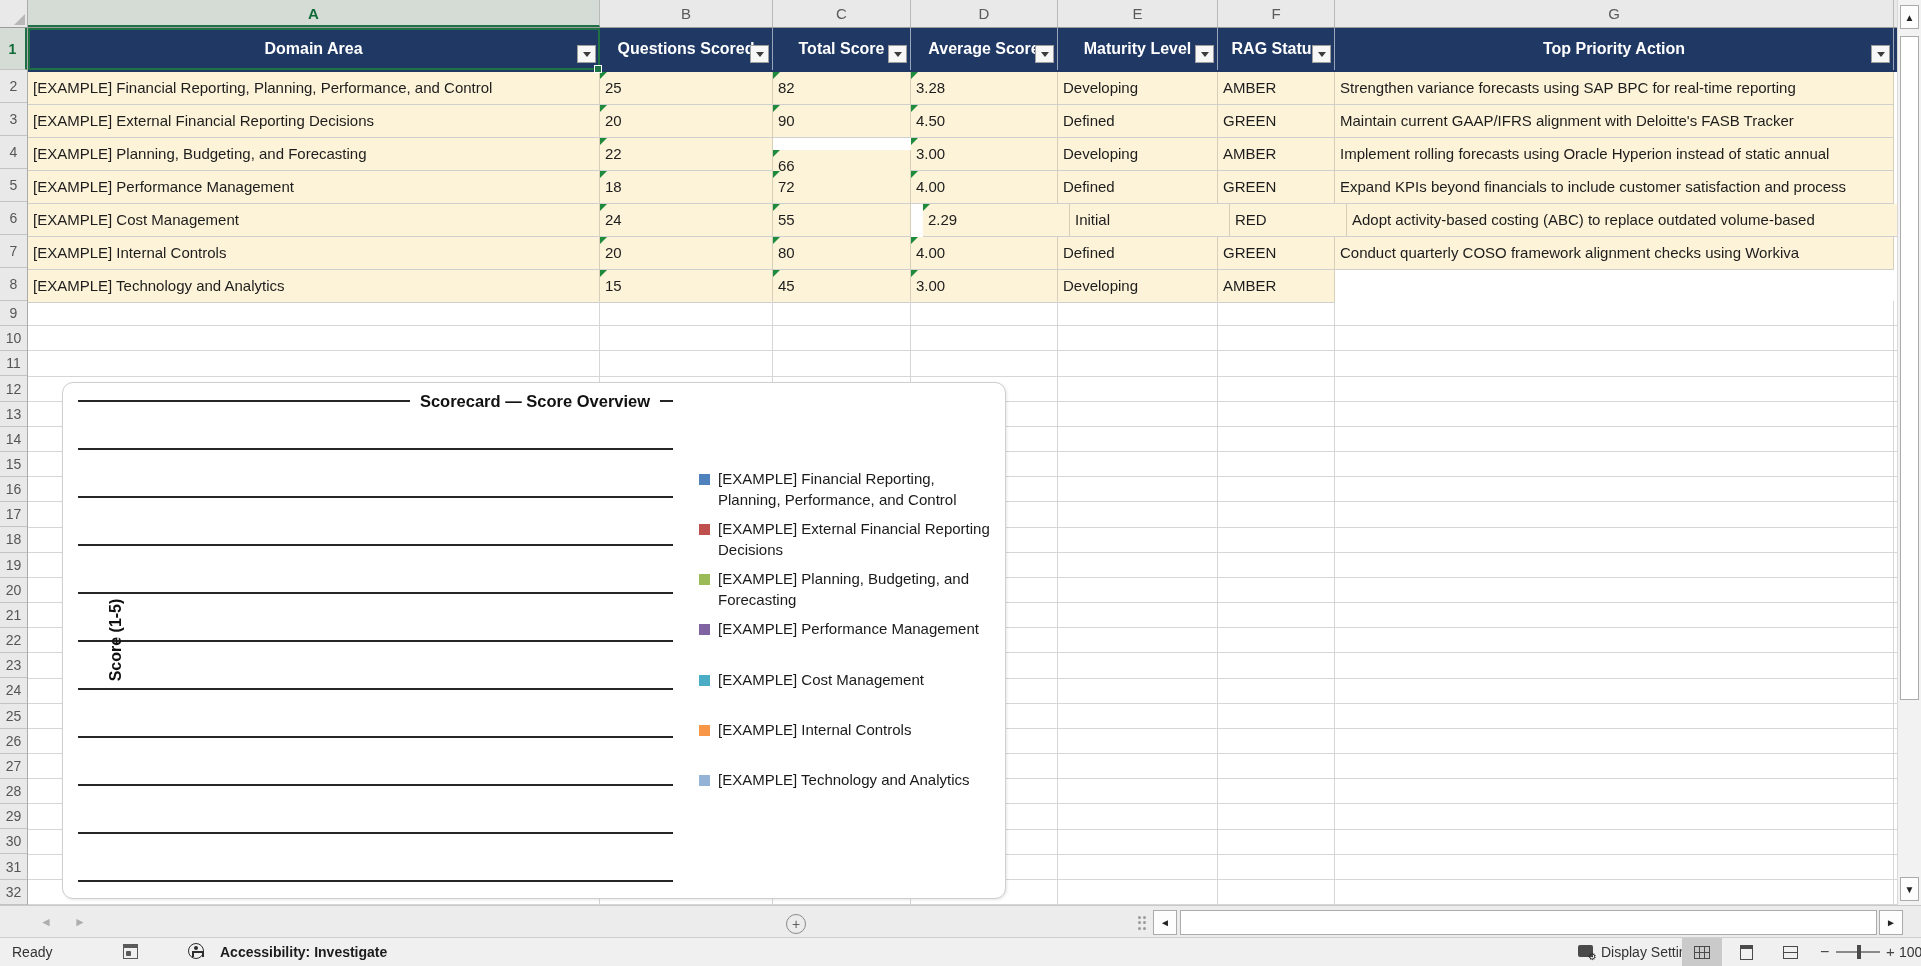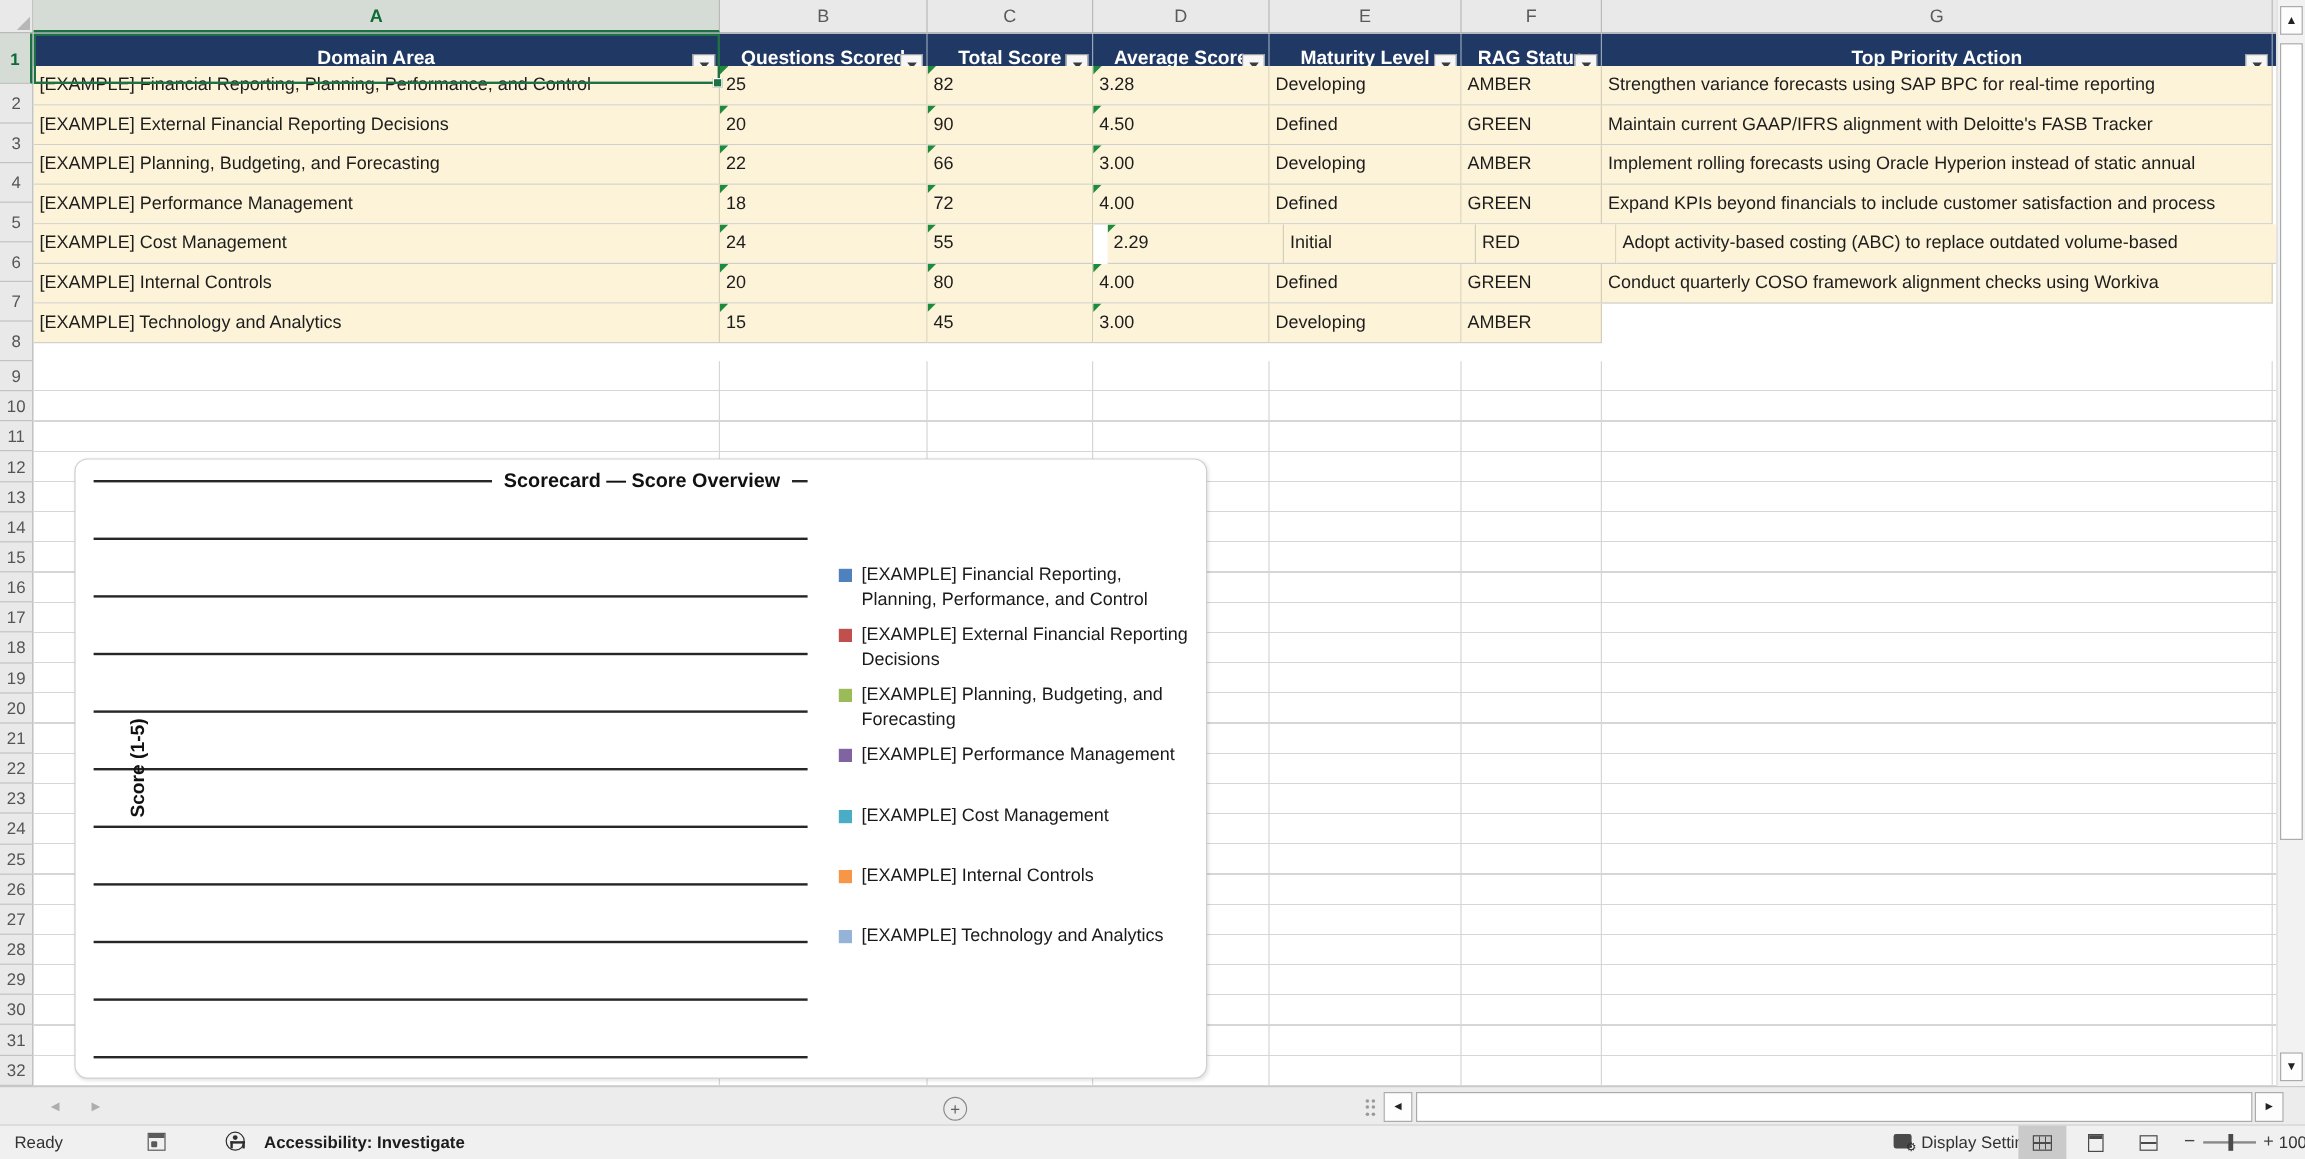--- a/index.html
+++ b/index.html
@@ -18,21 +18,21 @@
   .col-h.sel{background:#D5DBD5;color:#0E6B37;font-weight:bold;
           border-bottom:2px solid #1E7145;}
   
   #gutter{position:absolute;left:0;top:28px;width:28px;height:877px;background:#E9E9E9;
           border-right:1px solid #ABABAB;box-sizing:border-box;}
   .rnum{width:27px;display:flex;align-items:center;justify-content:center;font-size:14px;
           color:#555;border-bottom:1px solid #C3C3C3;box-sizing:border-box;}
   .rnum.sel{background:#D5DBD5;color:#0E6B37;font-weight:bold;border-right:2px solid #1E7145;}
   
   #sheet{position:absolute;left:28px;top:28px;width:1869px;height:877px;background:#fff;overflow:hidden;}
-  #header-row{position:relative;display:flex;height:27px;background:var(--navy);}
+  #header-row{position:relative;display:flex;height:44px;background:var(--navy);}
   .hcell{position:relative;height:42px;display:flex;align-items:center;justify-content:center;
          color:#fff;font-weight:bold;font-size:16px;border-right:1px solid rgba(255,255,255,.55);
          box-sizing:border-box;flex:none;white-space:nowrap;overflow:hidden;}
   .filter{position:absolute;right:3px;bottom:7px;width:19px;height:18px;background:#F7F7F7;
          border:1px solid #9E9E9E;box-sizing:border-box;display:flex;align-items:center;justify-content:center;}
   .farrow{width:0;height:0;border-top:5px solid #3b3b3b;border-left:4px solid transparent;
          border-right:4px solid transparent;}
   #data-rows{position:relative;}
   .drow{display:flex;height:33px;}
   .dcell{position:relative;height:33px;line-height:32px;padding-left:5px;font-size:15px;
@@ -239,21 +239,21 @@
           <div class="dcell err" style="width: 173px;">20</div>
           <div class="dcell err" style="width: 138px;">90</div>
           <div class="dcell err" style="width: 147px;">4.50</div>
           <div class="dcell" style="width: 160px;">Defined</div>
           <div class="dcell" style="width: 117px;">GREEN</div>
           <div class="dcell" style="width: 559px;">Maintain current GAAP/IFRS alignment with Deloitte's FASB Tracker</div>
         </div>
         <div class="drow">
           <div class="dcell" style="width: 572px;">[EXAMPLE] Planning, Budgeting, and Forecasting</div>
           <div class="dcell err" style="width: 173px;">22</div>
-          <div class="dcell err" style="width: 138px;">66</div>
+          <div class="dcell err" style="width: 138px; margin-top: 12px;">66</div>
           <div class="dcell err" style="width: 147px;">3.00</div>
           <div class="dcell" style="width: 160px;">Developing</div>
           <div class="dcell" style="width: 117px;">AMBER</div>
           <div class="dcell" style="width: 559px;">Implement rolling forecasts using Oracle Hyperion instead of static annual</div>
         </div>
         <div class="drow">
           <div class="dcell" style="width: 572px;">[EXAMPLE] Performance Management</div>
           <div class="dcell err" style="width: 173px;">18</div>
           <div class="dcell err" style="width: 138px;">72</div>
           <div class="dcell err" style="width: 147px;">4.00</div>

